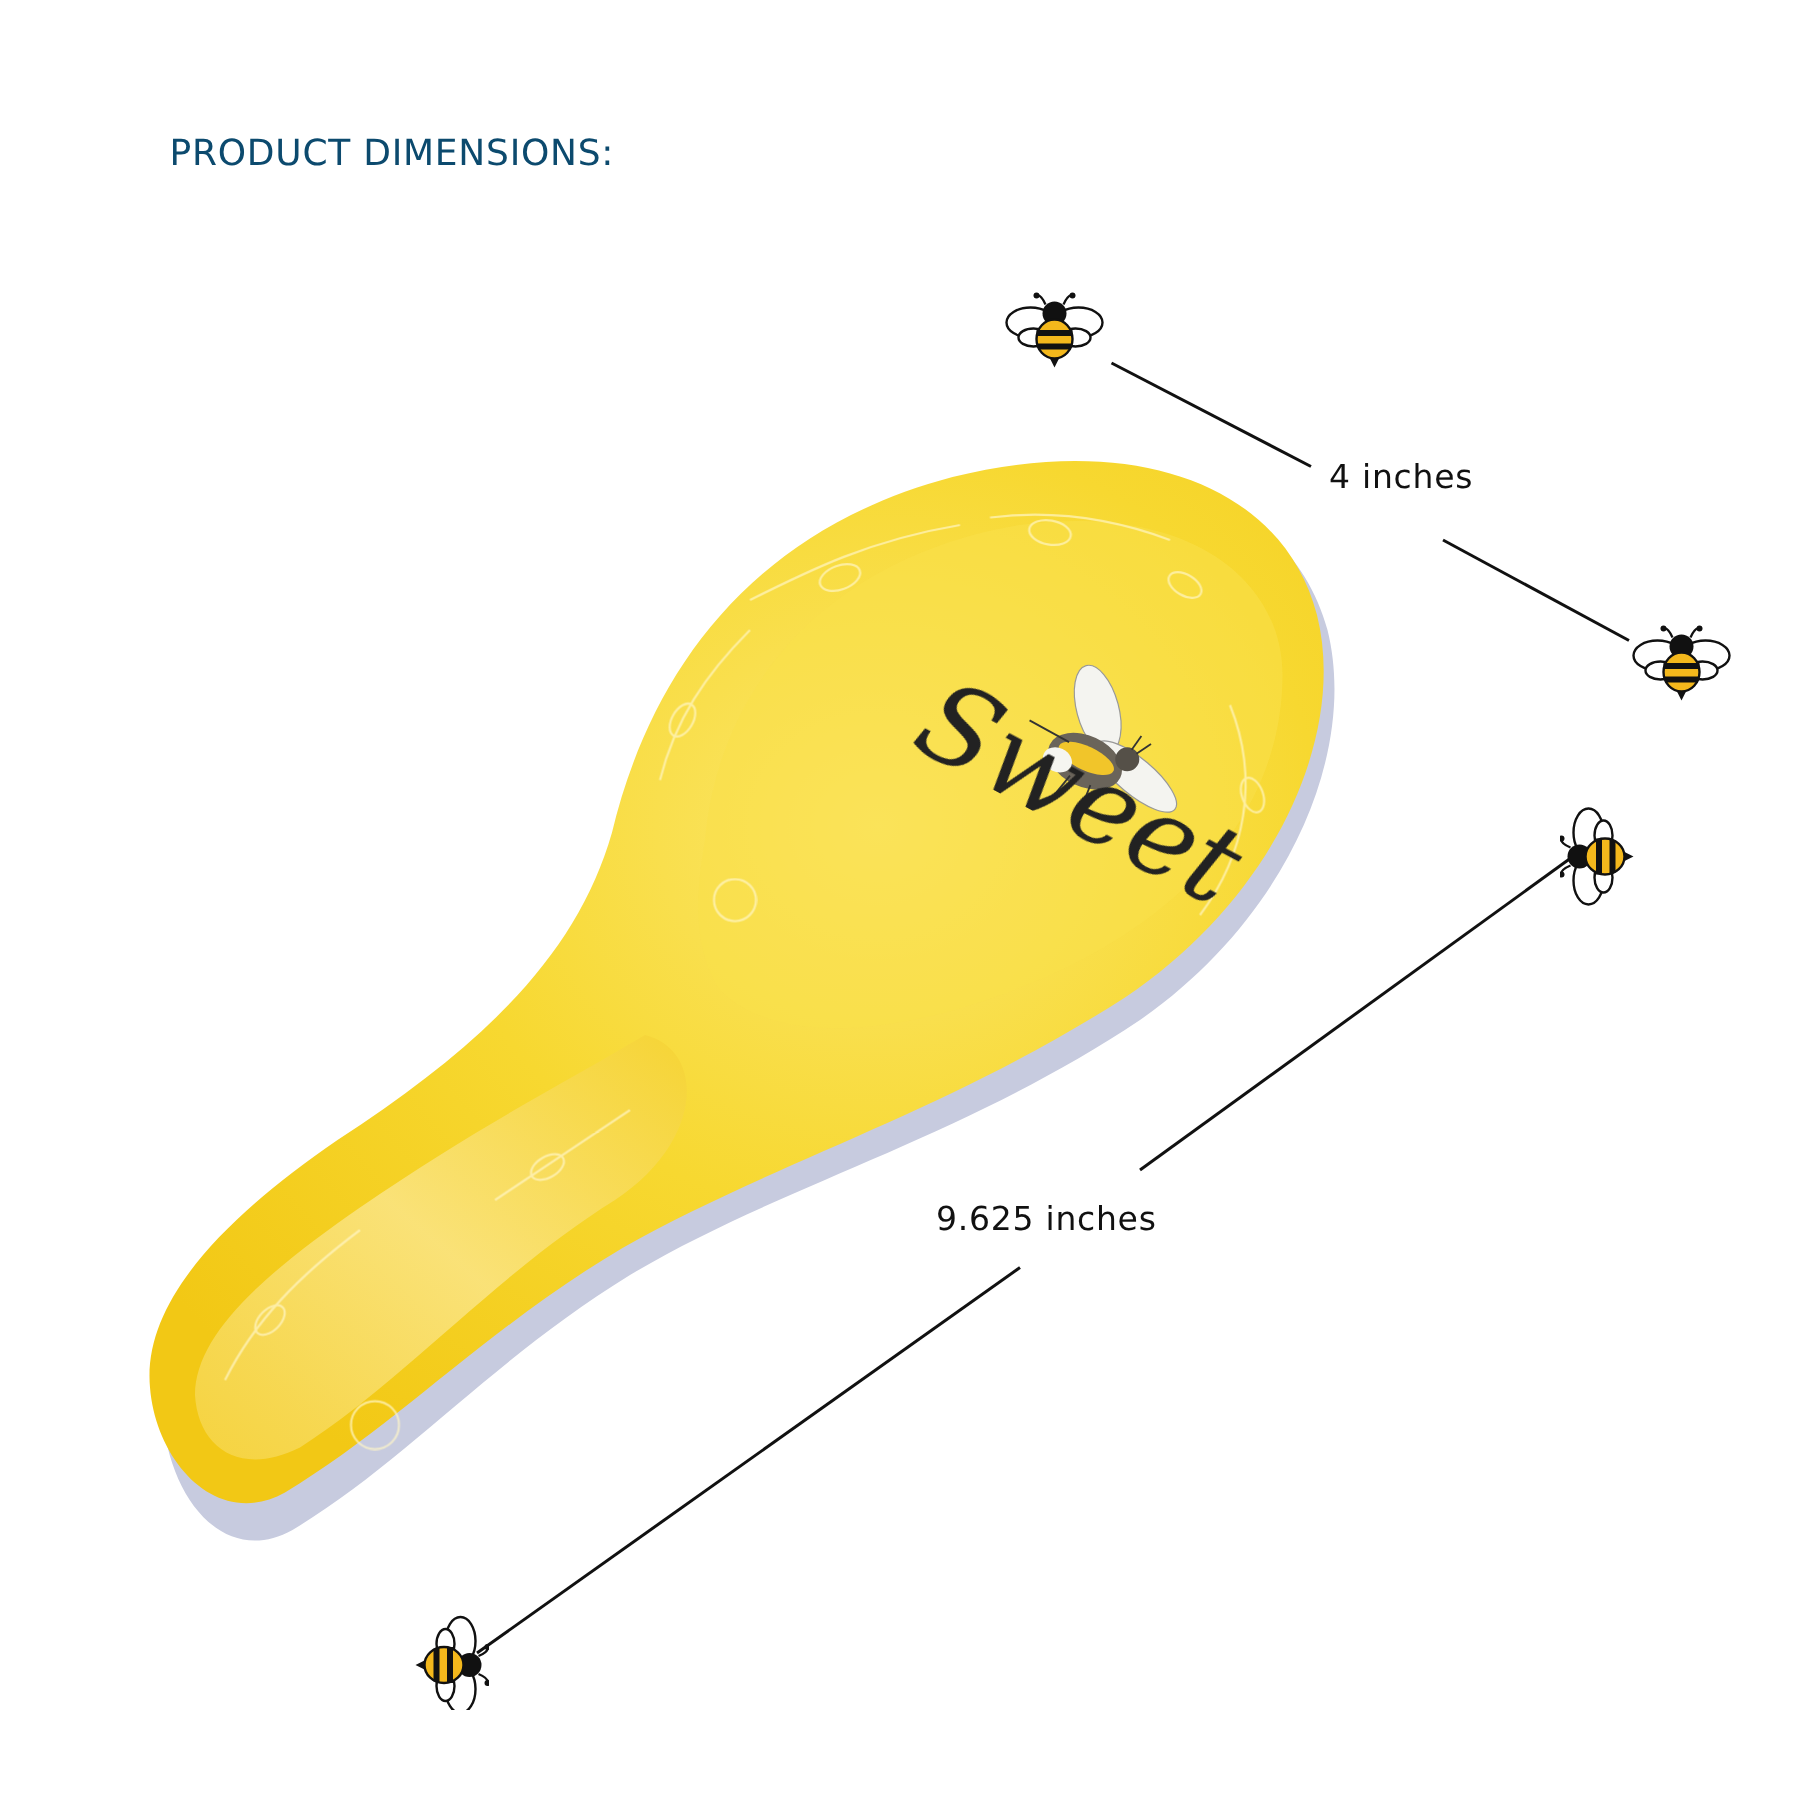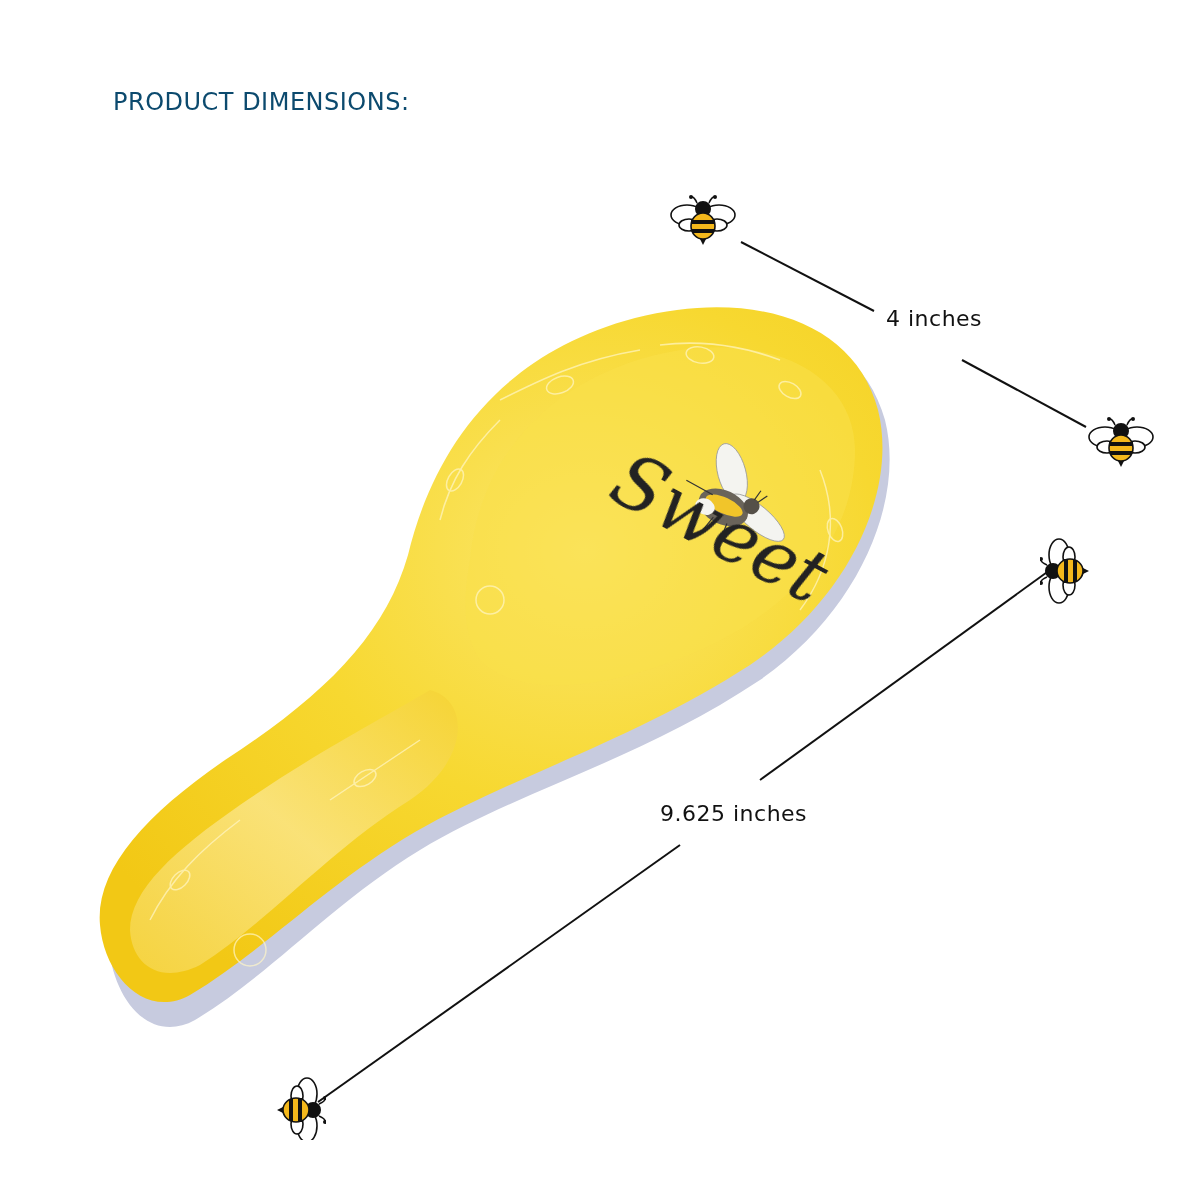--- a/index.html
+++ b/index.html
@@ -1,20 +1,20 @@
 <!DOCTYPE html>
 <html><head>
   <meta charset="utf-8">
   <style>
     html, body { margin: 0; padding: 0; background: #ffffff; }
     body { width: 1200px; height: 1200px; position: relative; overflow: hidden; font-family: "DejaVu Sans", sans-serif; }
     .heading { position: absolute; left: 113px; top: 88px; font-size: 24px; letter-spacing: 0.5px; color: #0c4a6e; font-family: "DejaVu Sans", sans-serif; }
     .dim-label { position: absolute; font-size: 22px; color: #111111; font-family: "DejaVu Sans", sans-serif; letter-spacing: 0.5px; }
     .dim-width { left: 886px; top: 306px; }
-    .dim-length { left: 660px; top: 801px; }
+    .dim-length { left: 624px; top: 801px; }
     svg.scene { position: absolute; left: 0; top: 0; }
     .bee { position: absolute; }
   </style>
 </head>
 <body>
 
 <div class="heading">PRODUCT DIMENSIONS:</div>
 
 <svg class="scene" width="1200" height="1200" viewBox="0 0 1200 1200">
   <defs>

